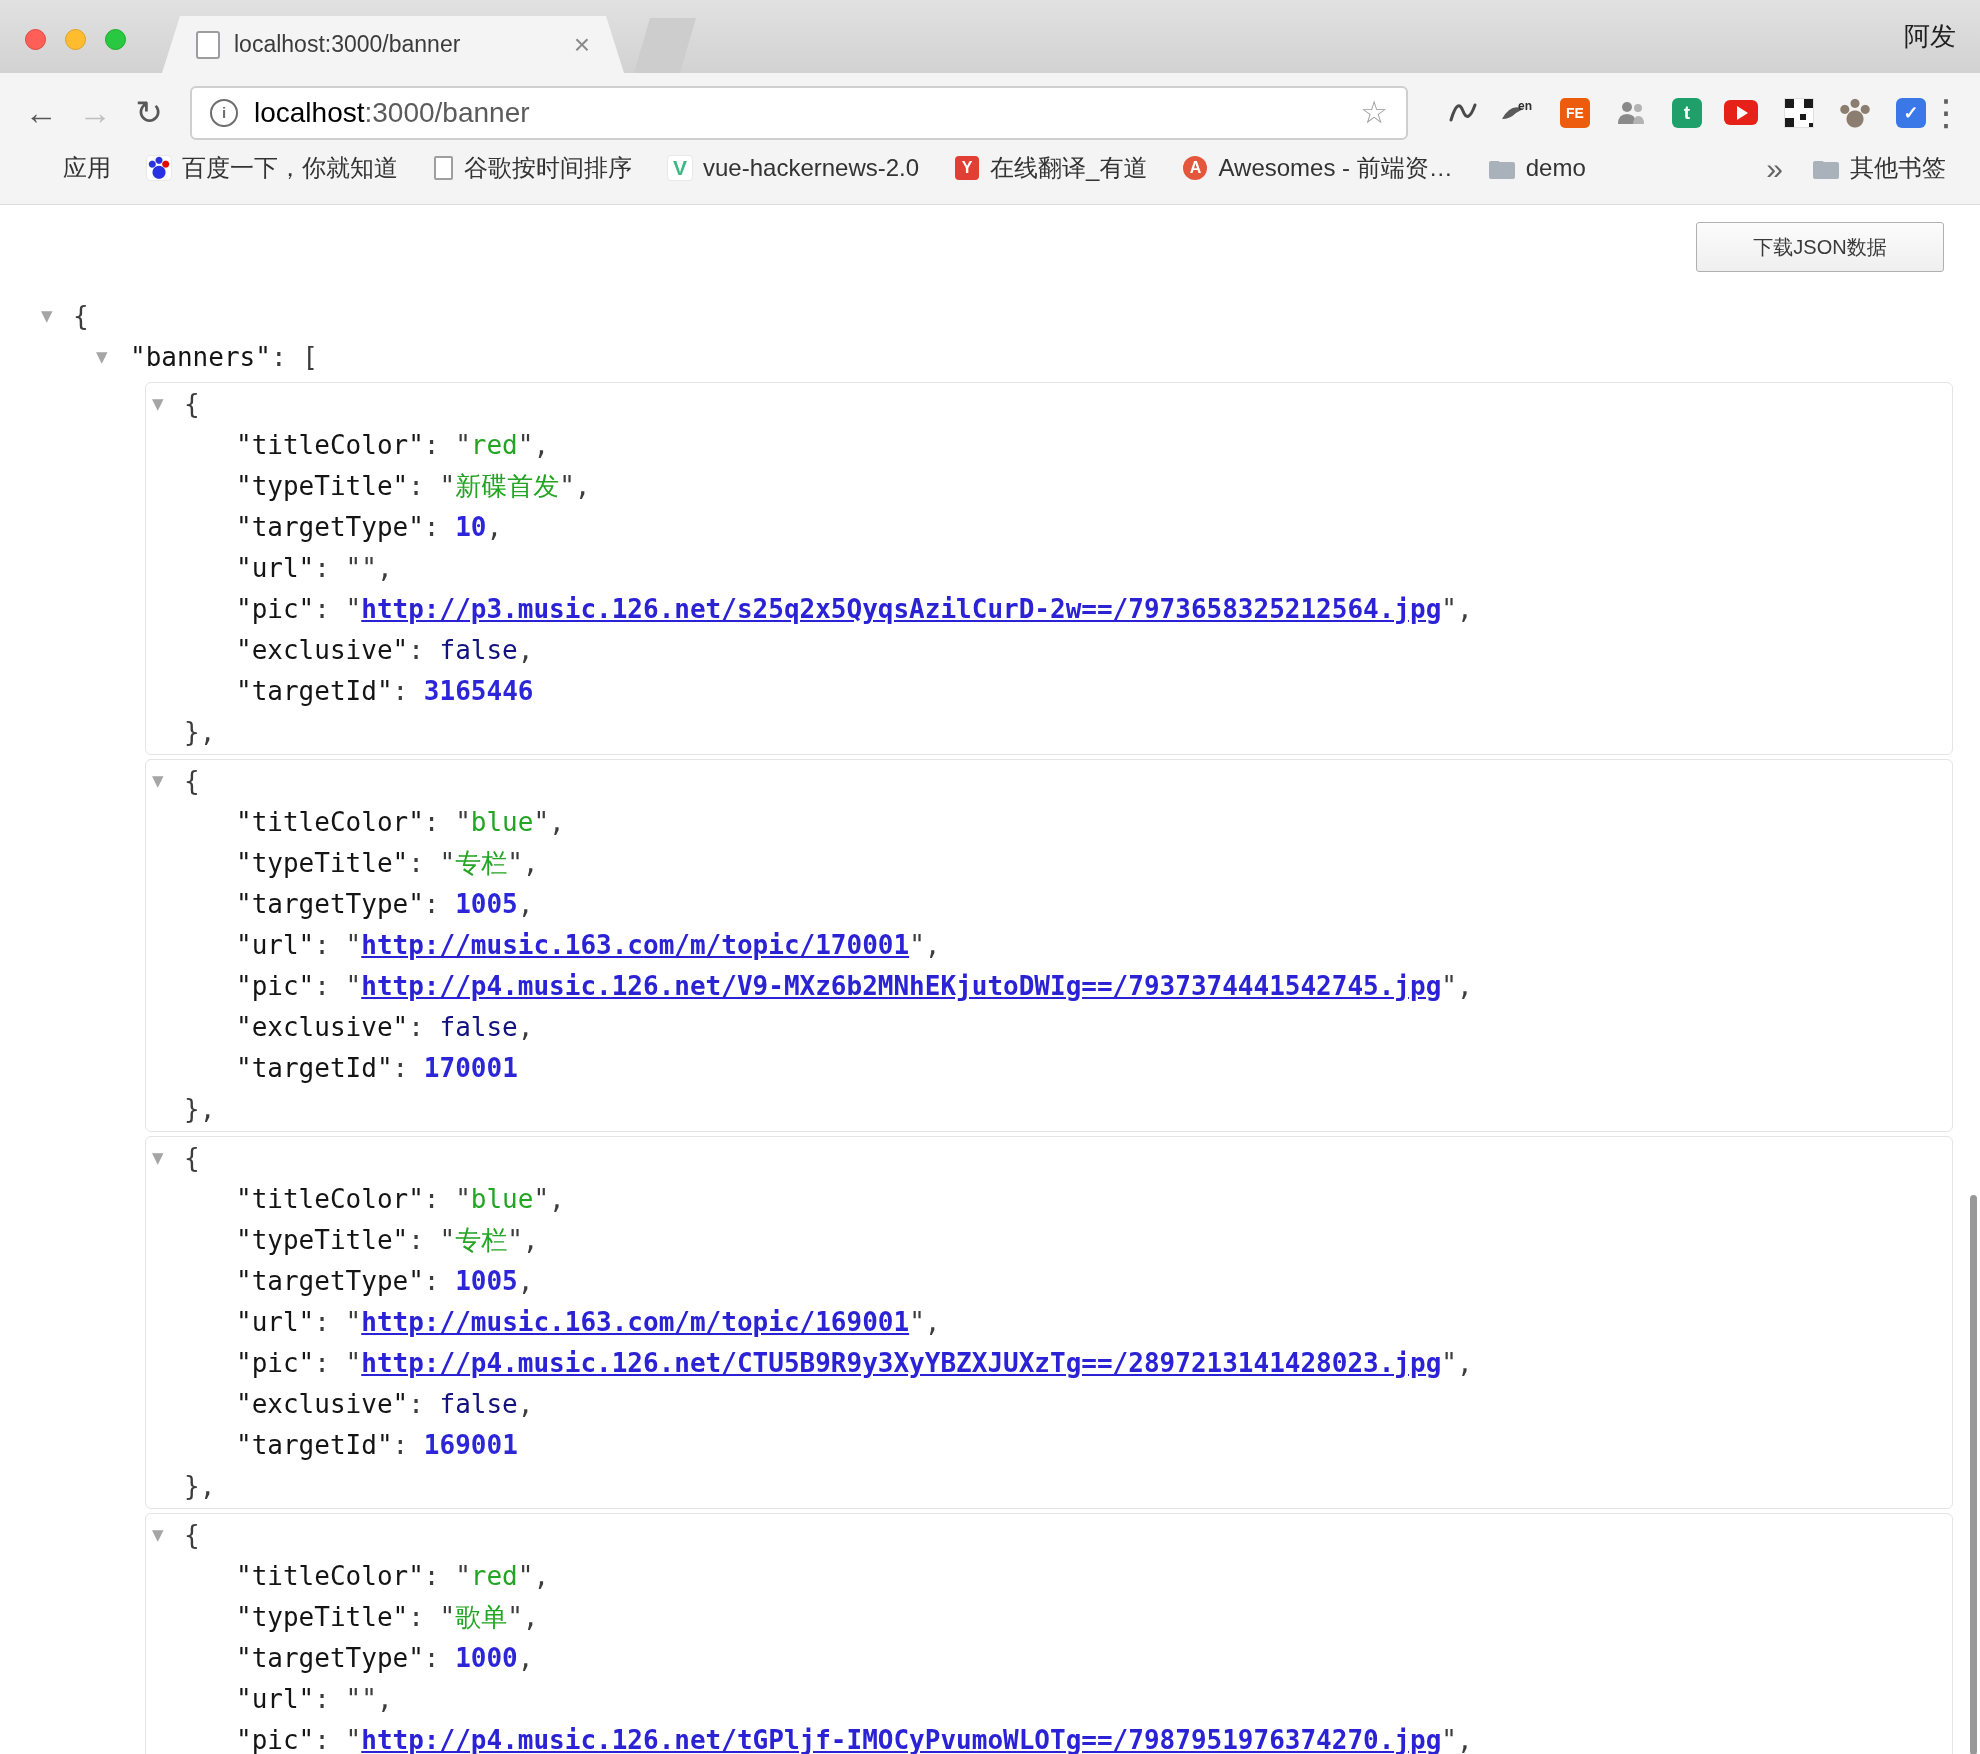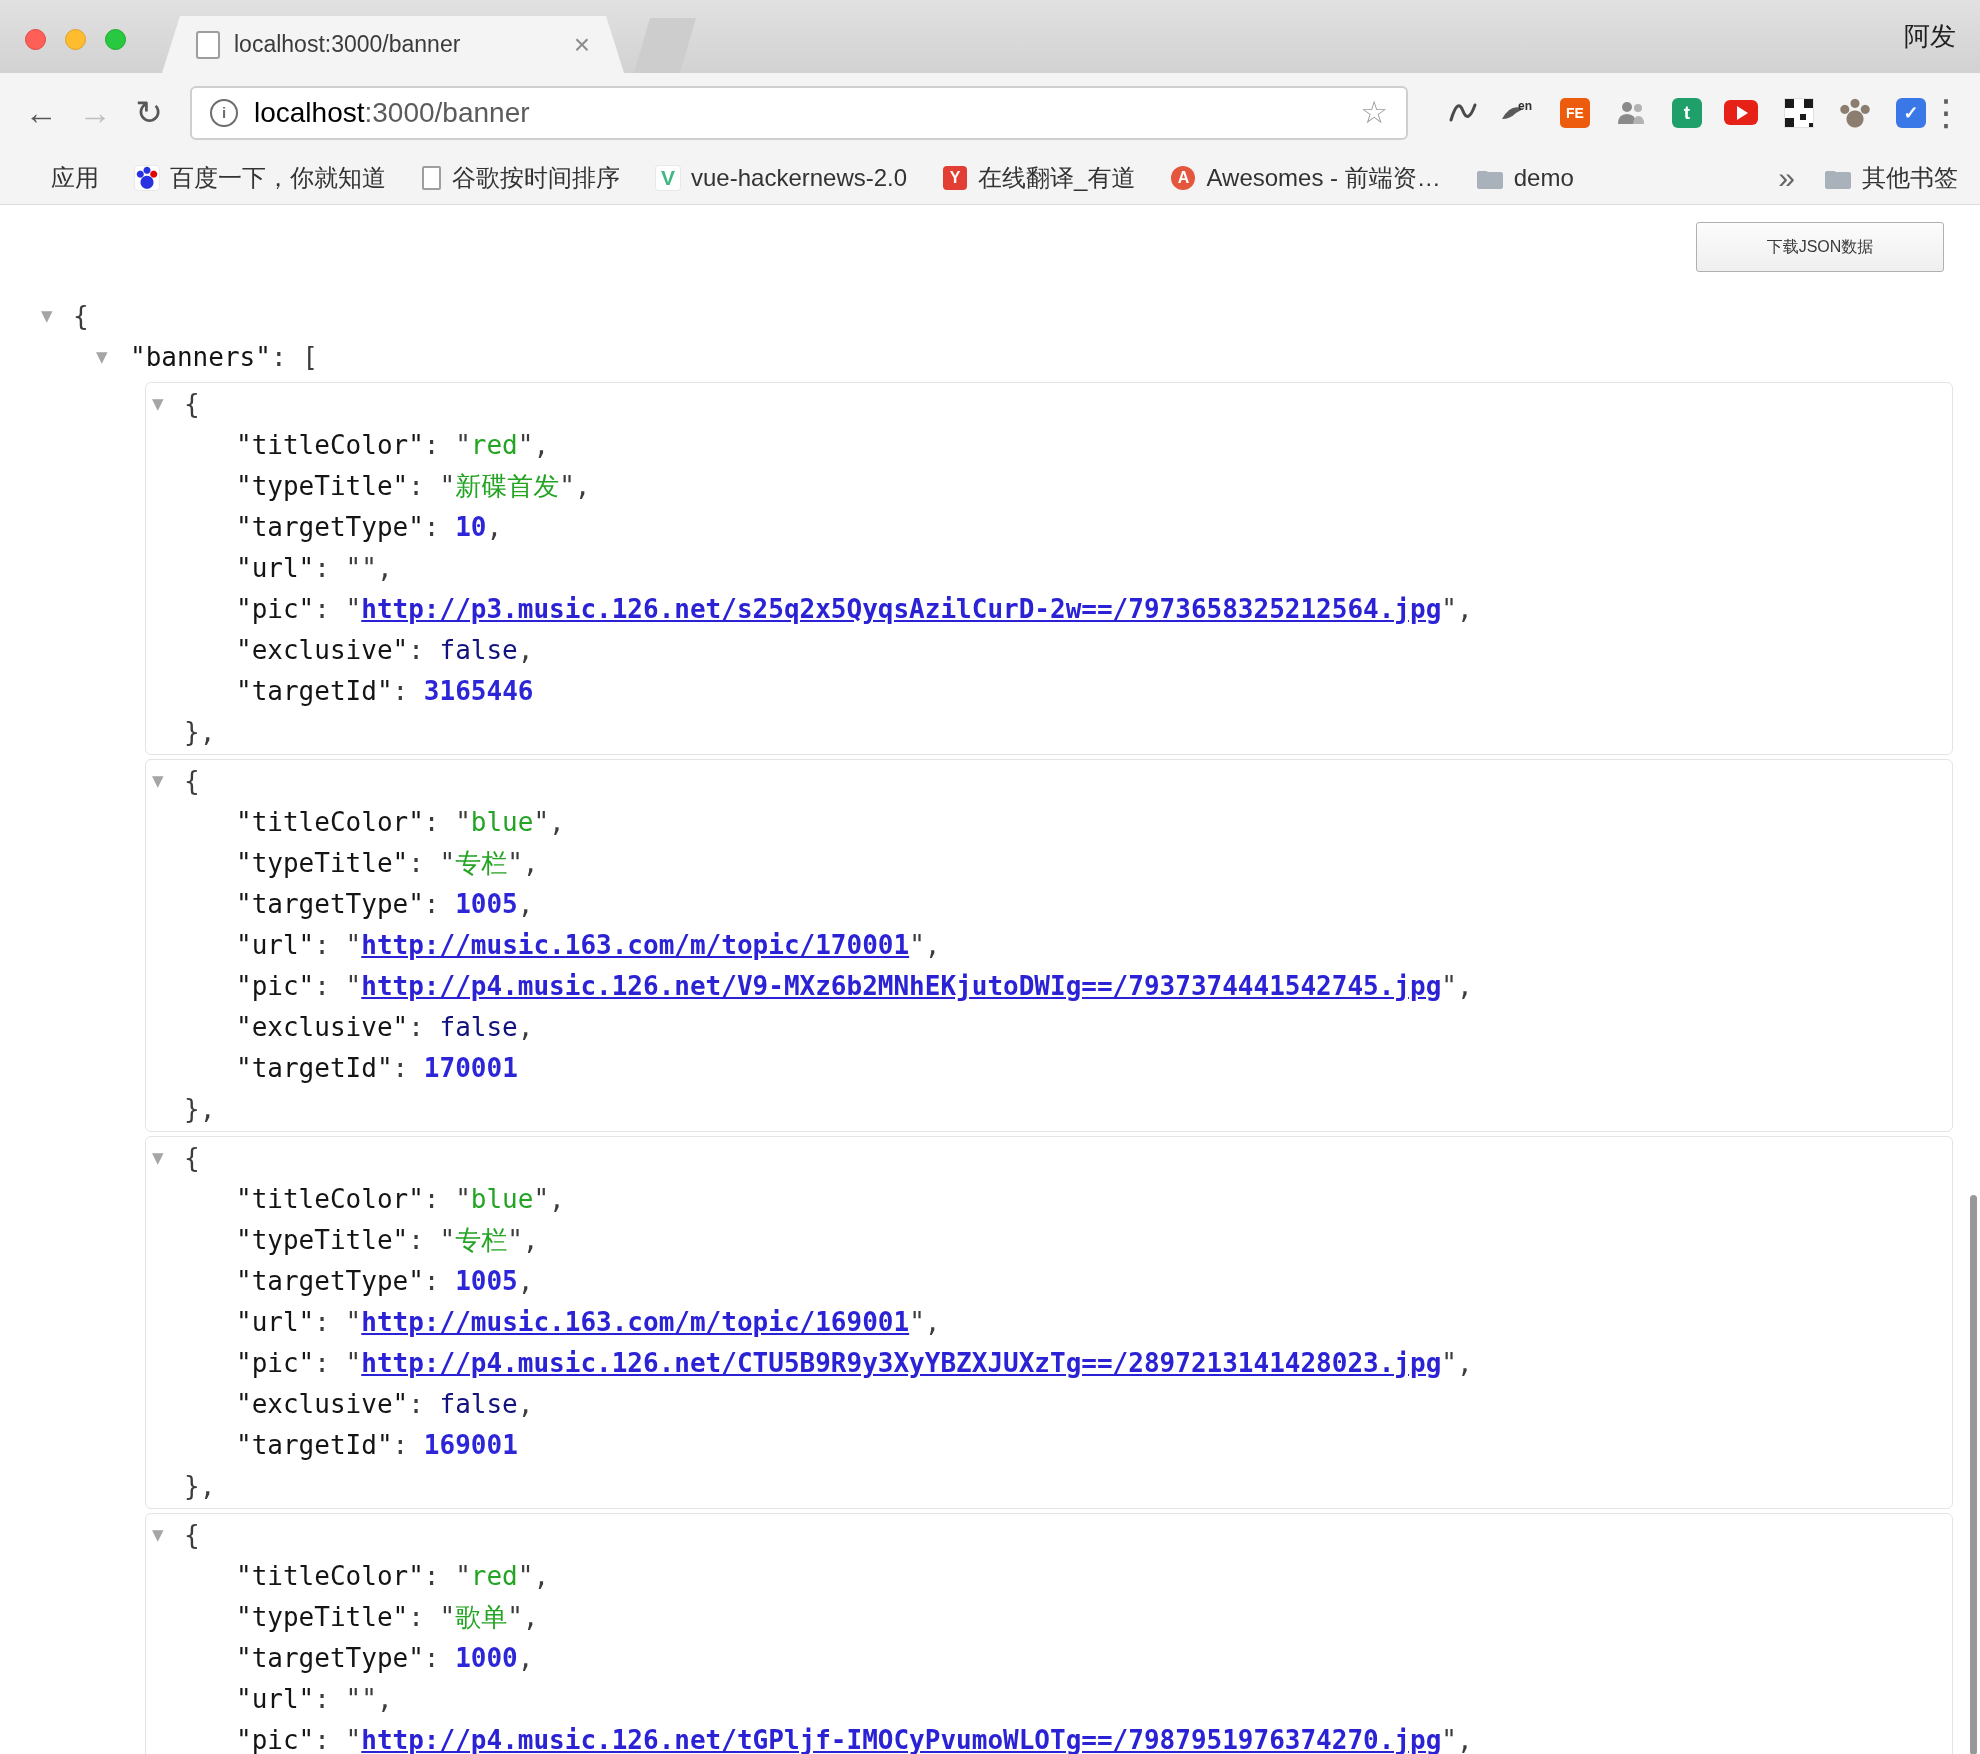--- a/index.html
+++ b/index.html
@@ -54,21 +54,21 @@
      background-position:0 0,19px 0,0 19px,15px 15px,24px 24px}
   .art-paw{width:30px;height:30px;background:
      radial-gradient(circle at 50% 70%, #8b7d6f 0 8px, transparent 9px),
      radial-gradient(circle at 16% 38%, #8b7d6f 0 4px, transparent 5px),
      radial-gradient(circle at 50% 18%, #8b7d6f 0 4px, transparent 5px),
      radial-gradient(circle at 84% 38%, #8b7d6f 0 4px, transparent 5px)}
   .menu-dots{width:48px;text-align:center;font-size:36px;color:#5f5f5f;cursor:pointer}
 
   
   .bookmarks{height:52px;background:#f4f4f4;border-bottom:1px solid #dcdcdc;display:flex;
-       align-items:center;padding:0 16px;box-sizing:content-box}
+       align-items:flex-start;padding:0 28px;box-sizing:content-box}
   .bm-items{display:flex;align-items:center}
   .bm-item{display:flex;align-items:center;margin-right:36px;cursor:pointer;white-space:nowrap}
   .bm-item.other{margin-right:6px}
   .bicon{width:24px;height:24px;margin-right:11px;flex:none;display:flex;align-items:center;
        justify-content:center;font-style:normal;position:relative}
   .bm-label{font-size:24px;color:#333}
   .bm-apps{display:grid;grid-template-columns:repeat(3,6px);grid-auto-rows:6px;gap:2px}
   .bm-apps b{border-radius:1px;display:block}
   .bm-baidu{border-radius:4px;background-color:#fff;box-shadow:0 0 0 1px #e8e8e8;background-image:
      radial-gradient(circle at 50% 68%, #2932e1 0 6px, transparent 7px),
@@ -80,21 +80,21 @@
   .bm-youdao{background:#e33e33;border-radius:4px;color:#fff;font-size:16px;font-weight:bold}
   .bm-awesomes{background:#e4573d;color:#fff;font-size:16px;font-weight:bold;border-radius:50%}
   .bm-folder{width:26px;height:17px;background:#a9b2bb;border-radius:2px;margin-top:5px}
   .bm-folder::before{content:"";position:absolute;top:-1px;left:0;width:11px;height:5px;background:#a9b2bb;border-radius:2px 2px 0 0}
   .bm-spacer{flex:1}
   .bm-chevron{font-size:30px;color:#666;margin-right:30px;cursor:pointer}
 
   
   .page{position:absolute;top:205px;left:0;right:0;bottom:0;background:#fff;overflow:hidden}
   .actions{position:absolute;top:17px;right:17px;display:flex}
-  .btn{height:50px;line-height:48px;text-align:center;font-size:16px;color:#3a3a3a;padding:0;
+  .btn{height:50px;line-height:48px;text-align:center;font-size:20px;color:#3a3a3a;padding:0;
        background:linear-gradient(#fcfcfc,#efefef);border:1px solid #b0b0b0;border-radius:3px;
        box-sizing:border-box;font-family:"Liberation Sans",sans-serif;cursor:pointer}
   .btn-download{width:248px;margin-right:19px}
   .btn-group{display:flex}
   .btn-format{width:161px;border-radius:3px 0 0 3px;background:linear-gradient(#e9e9e9,#dedede)}
   .btn-collapse{width:158px;border-radius:0 3px 3px 0;margin-left:-1px}
 
   
   .json-tree{position:absolute;top:91px;left:0;right:0;
        font-family:"DejaVu Sans Mono","Liberation Mono",monospace;font-size:26px;color:#2b2b2b}

